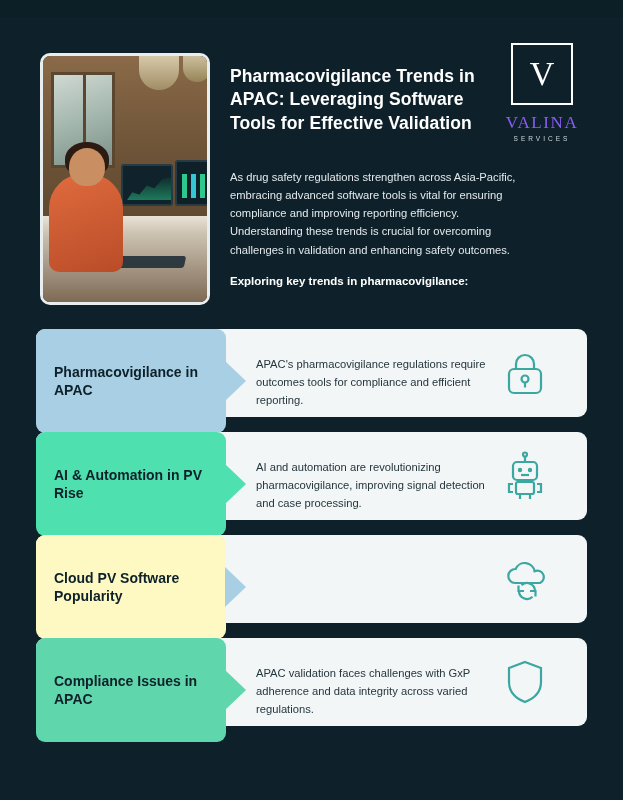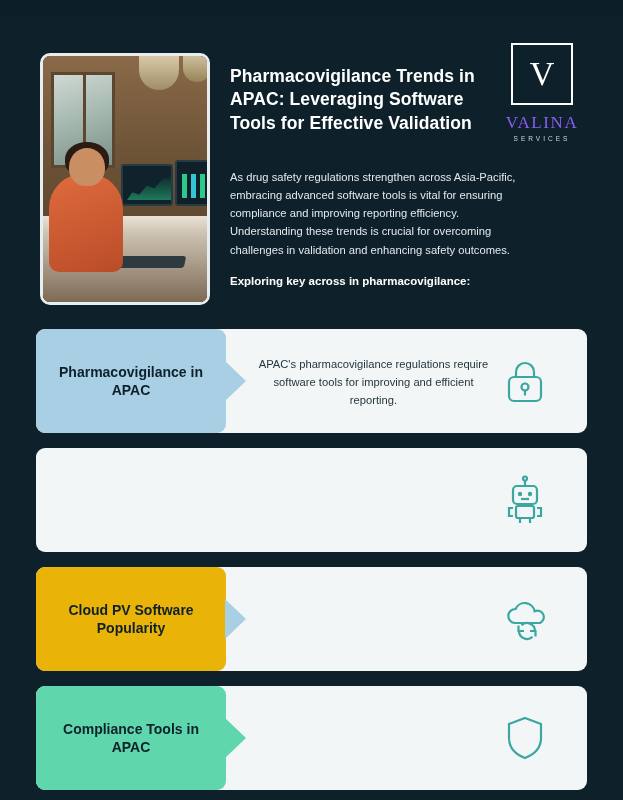--- a/index.html
+++ b/index.html
@@ -170,25 +170,24 @@
   }
   
   .cards {
     position: absolute;
     top: 312px;
     left: 36px;
     width: 551px;
   }
   .card {
     position: relative;
-    height: 104px;
+    height: 88px;
     margin-bottom: 15px;
     background: #f2f6f7;
     border-radius: 9px;
-    text-align: center;
   }
   .tag {
     position: absolute;
     left: 0; top: 0;
     width: 190px;
     height: 104px;
     border-radius: 9px;
     display: flex;
     align-items: center;
     padding: 0 18px;
@@ -249,82 +248,87 @@
         <div class="ph-desk"></div>
         <div class="ph-keyboard"></div>
         <div class="ph-person-body"></div>
         <div class="ph-person-hair"></div>
         <div class="ph-person-head"></div>
       </div>
     </div>
 
     <div class="hero-title">Pharmacovigilance Trends in APAC: Leveraging Software Tools for Effective Validation</div>
     <div class="hero-body">As drug safety regulations strengthen across Asia-Pacific, embracing advanced software tools is vital for ensuring compliance and improving reporting efficiency. Understanding these trends is crucial for overcoming challenges in validation and enhancing safety outcomes.</div>
-    <div class="hero-sub">Exploring key across in pharmacovigilance:</div>
+    <div class="hero-sub">Exploring key trends in pharmacovigilance:</div>
 
     <div class="logo">
       <div class="logo-mark">
         <div class="logo-v">V</div>
       </div>
       <div class="logo-name">VALINA</div>
       <div class="logo-sub">SERVICES</div>
     </div>
   </div>
 
   <div class="cards">
 
     <div class="card">
       <div class="tag" style="--tagcolor:#a8cfe4; background:#a8cfe4;">
         <div class="tag-label">Pharmacovigilance in APAC</div>
       </div>
-      <div class="card-desc">APAC's pharmacovigilance regulations require software tools for improving and efficient reporting.</div>
+      <div class="card-desc">APAC's pharmacovigilance regulations require outcomes tools for compliance and efficient reporting.</div>
       <div class="card-icon">
         <svg viewBox="0 0 56 56" fill="none" stroke="#3aa7a0" stroke-width="2.2">
           <rect x="12" y="24" width="32" height="24" rx="5"></rect>
           <path d="M19 24v-5a9 9 0 0 1 18 0v5"></path>
           <circle cx="28" cy="34" r="3.5"></circle>
           <path d="M28 37.5v5"></path>
         </svg>
       </div>
     </div>
 
     <div class="card">
+      <div class="tag" style="--tagcolor:#4fe0b0; background:#4fe0b0;">
+        <div class="tag-label">AI &amp; Automation in PV Rise</div>
+      </div>
+      <div class="card-desc">AI and automation are revolutionizing pharmacovigilance, improving signal detection and case processing.</div>
       <div class="card-icon">
         <svg viewBox="0 0 56 56" fill="none" stroke="#3aa7a0" stroke-width="2.2">
           <path d="M28 8v6"></path>
           <circle cx="28" cy="6.5" r="2"></circle>
           <rect x="16" y="14" width="24" height="18" rx="4"></rect>
           <circle cx="23" cy="22" r="2.2" fill="#3aa7a0" stroke="none"></circle>
           <circle cx="33" cy="22" r="2.2" fill="#3aa7a0" stroke="none"></circle>
           <path d="M24 27h8"></path>
           <rect x="19" y="34" width="18" height="12" rx="2"></rect>
           <path d="M16 36h-4v8h4M40 36h4v8h-4"></path>
           <path d="M23 46v5M33 46v5"></path>
         </svg>
       </div>
     </div>
 
     <div class="card">
-      <div class="tag" style="--tagcolor:#a8cfe4; background:#eab308;">
+      <div class="tag" style="--tagcolor:#a8cfe4; background:#fef9c3;">
         <div class="tag-label">Cloud PV Software Popularity</div>
       </div>
       <div class="card-icon">
         <svg viewBox="0 0 56 56" fill="none" stroke="#3aa7a0" stroke-width="2.2">
           <path d="M18 32a7 7 0 0 1 .6-14 10 10 0 0 1 19 2.2A6.4 6.4 0 0 1 43 32H18z"></path>
           <path d="M22 40a8 8 0 0 0 13.5 5.8"></path>
           <path d="M38 40a8 8 0 0 0-13.5-5.8"></path>
           <path d="M21.5 34.5V40h5.5M38.5 45.5V40H33"></path>
         </svg>
       </div>
     </div>
 
     <div class="card">
       <div class="tag" style="--tagcolor:#5fd6ab; background:#5fd6ab;">
-        <div class="tag-label">Compliance Tools in APAC</div>
-      </div>
+        <div class="tag-label">Compliance Issues in APAC</div>
+      </div>
+      <div class="card-desc">APAC validation faces challenges with GxP adherence and data integrity across varied regulations.</div>
       <div class="card-icon">
         <svg viewBox="0 0 56 56" fill="none" stroke="#3aa7a0" stroke-width="2.2">
           <path d="M28 8l16 6v14c0 10-7 16.5-16 20-9-3.5-16-10-16-20V14l16-6z"></path>
         </svg>
       </div>
     </div>
 
   </div>
 </div>
 

